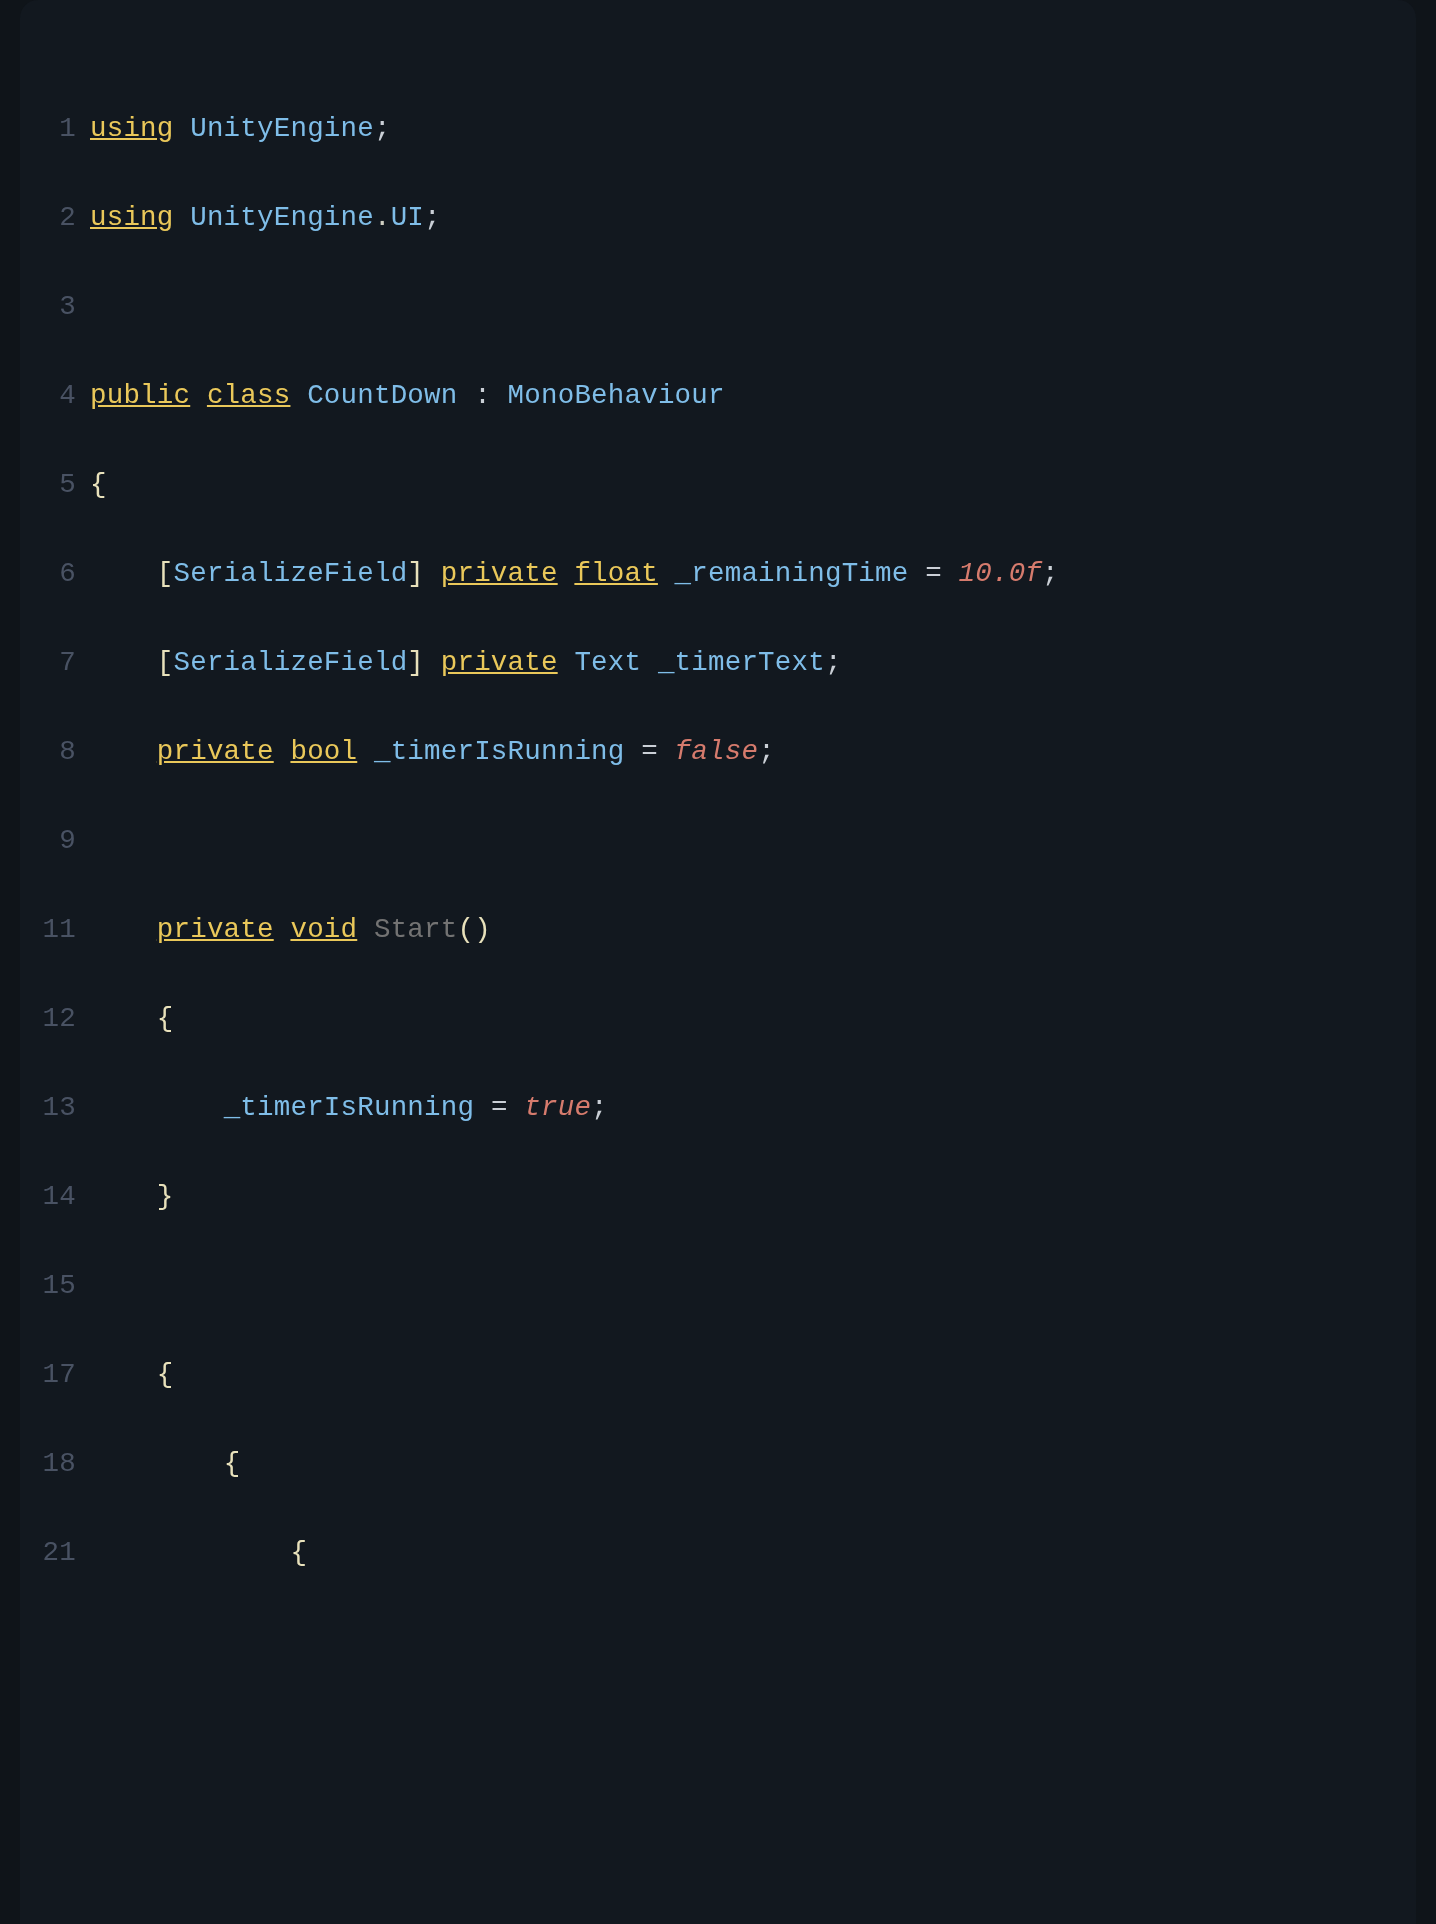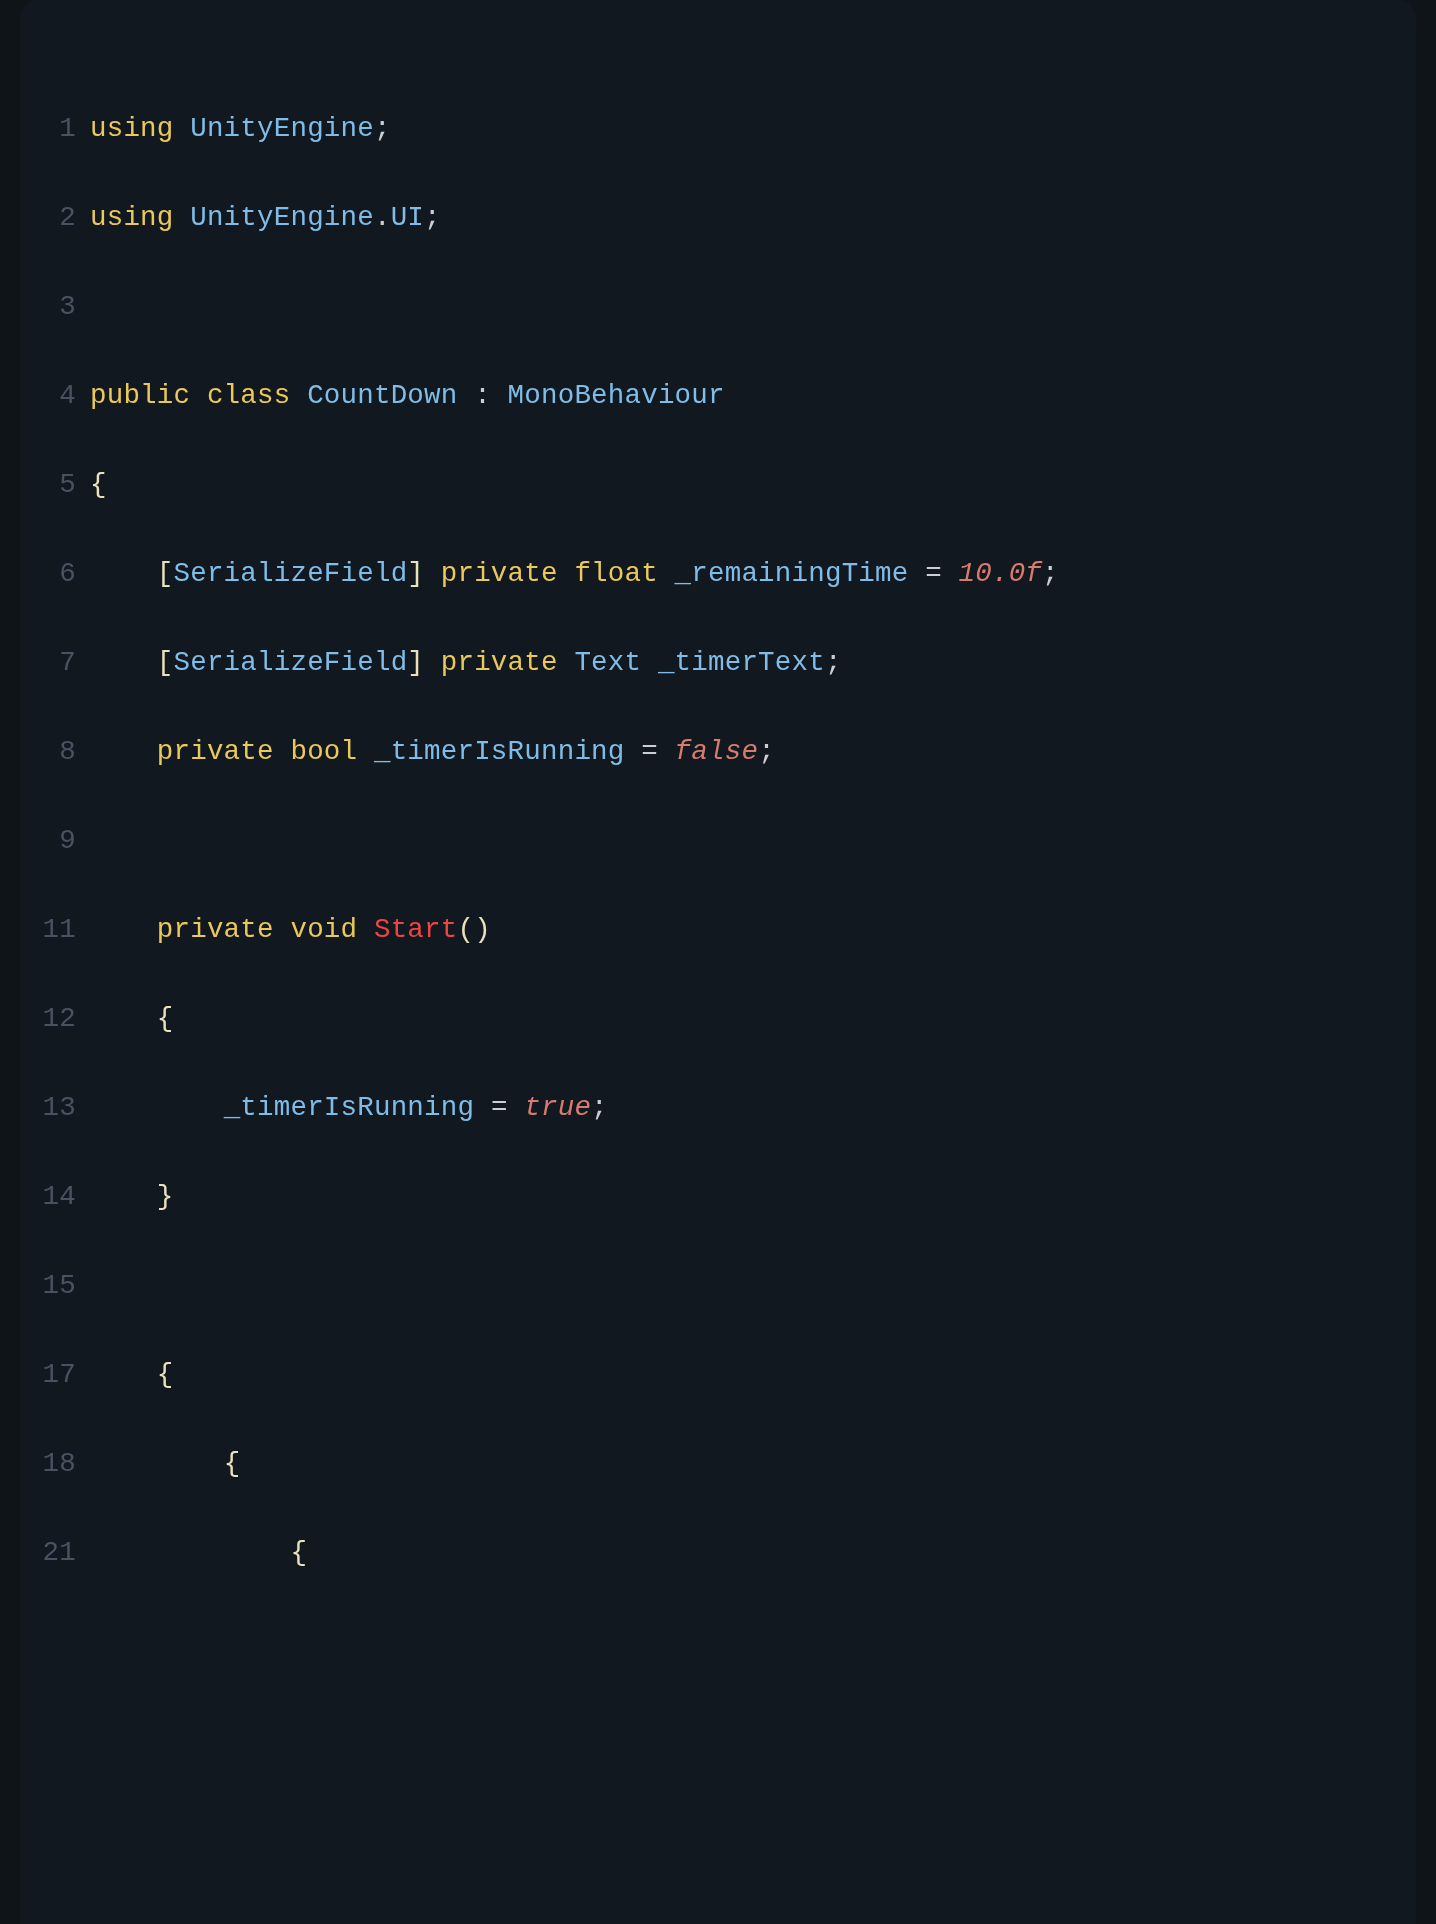--- a/index.html
+++ b/index.html
@@ -35,23 +35,23 @@
     color: #495263;
     user-select: none;
     padding-right: 14px;
     flex: 0 0 auto;
   }
   .code {
     color: #cfcfc2;
     flex: 1 1 auto;
   }
   
-  .kw      { color: #eac85a; }   
+  .kw      { color: #eac85a; text-decoration: underline; }   
   .type    { color: #7fbde8; }   
-  .fn      { color: #ef4444; }   
+  .fn      { color: #737373; }   
   .num     { color: #d67b6d; font-style: italic; }   
   .attr    { color: #7fbde8; }   
   .punct   { color: #cfcfc2; }
   .brace   { color: #e8e1bb; }
   .paren   { color: #e8e1bb; }
   .bracket { color: #e8e1bb; }
   .op      { color: #cacfd6; }
   .semi    { color: #cacfd6; }
 </style>
 </head>

